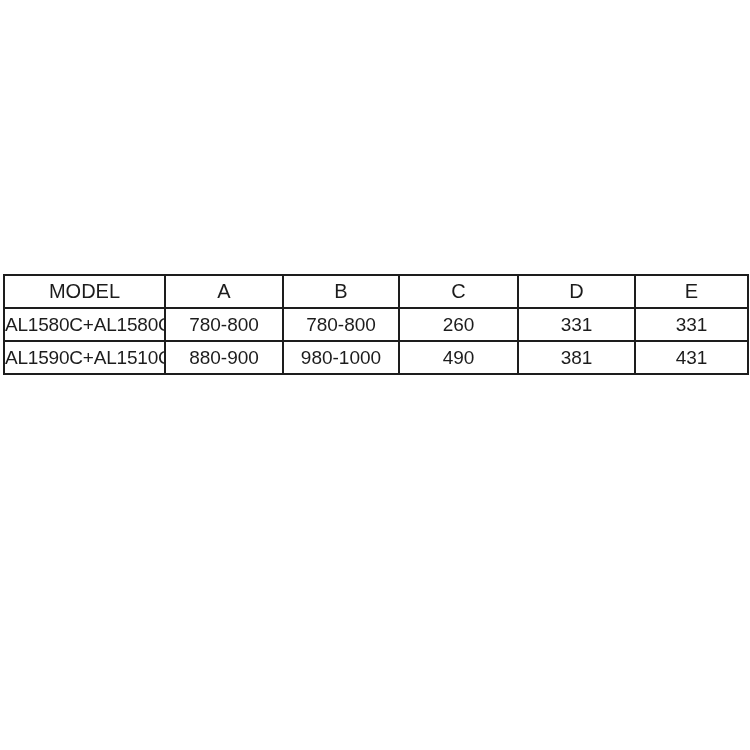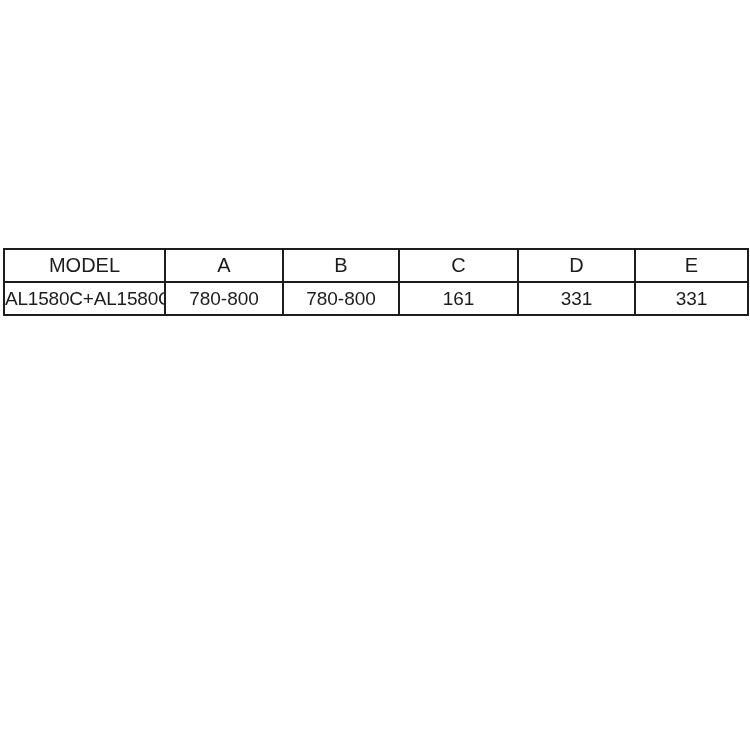--- a/index.html
+++ b/index.html
@@ -10,21 +10,21 @@
   body {
     width: 750px;
     height: 750px;
     position: relative;
     font-family: "Liberation Sans", sans-serif;
     color: #1c1c1c;
   }
   .table-wrap {
     position: absolute;
     left: 3px;
-    top: 248px;
+    top: 274px;
   }
   table.spec-table {
     border-collapse: collapse;
     table-layout: fixed;
     width: 744px;
   }
   table.spec-table th,
   table.spec-table td {
     border: 2px solid #1d1d1d;
     height: 31px;
@@ -67,19 +67,27 @@
         <th>C</th>
         <th>D</th>
         <th>E</th>
       </tr>
     </thead>
     <tbody>
       <tr>
         <td class="model-cell">AL1580C+AL1580C</td>
         <td>780-800</td>
         <td>780-800</td>
-        <td>161</td>
+        <td>260</td>
         <td>331</td>
         <td>331</td>
+      </tr>
+      <tr>
+        <td class="model-cell">AL1590C+AL1510C</td>
+        <td>880-900</td>
+        <td>980-1000</td>
+        <td>490</td>
+        <td>381</td>
+        <td>431</td>
       </tr>
     </tbody>
   </table>
 </div>
 
 </body></html>

